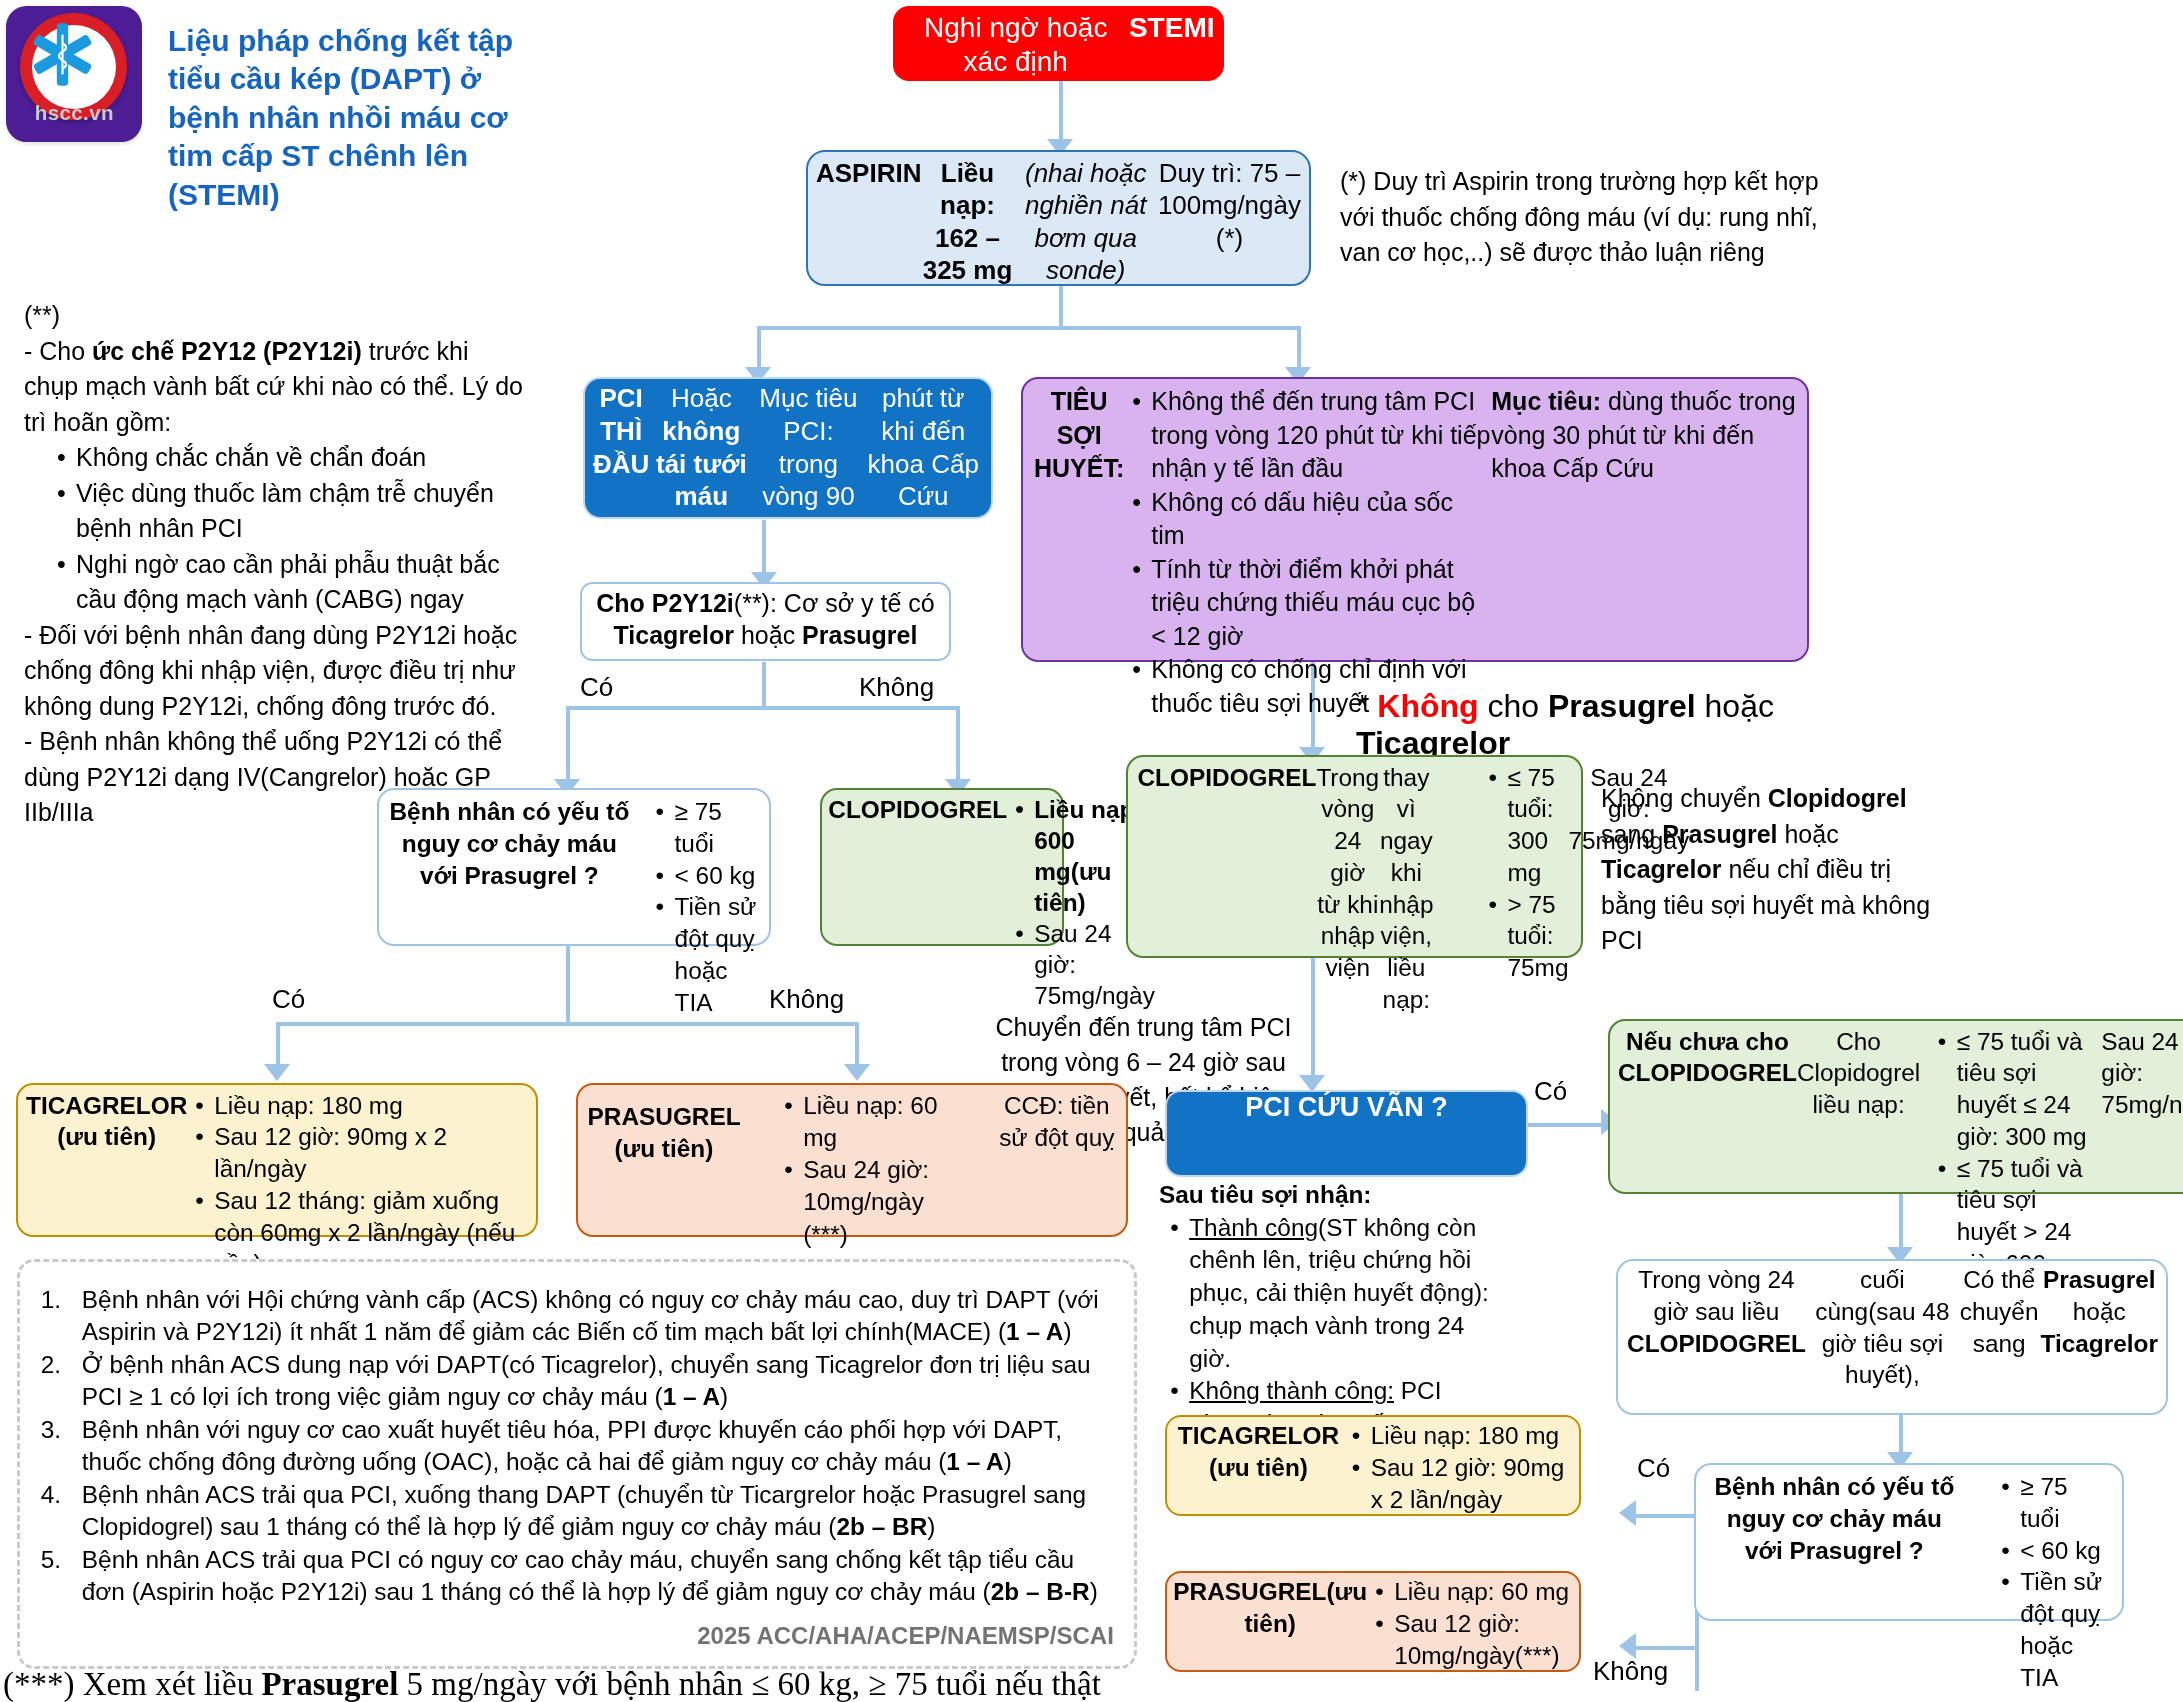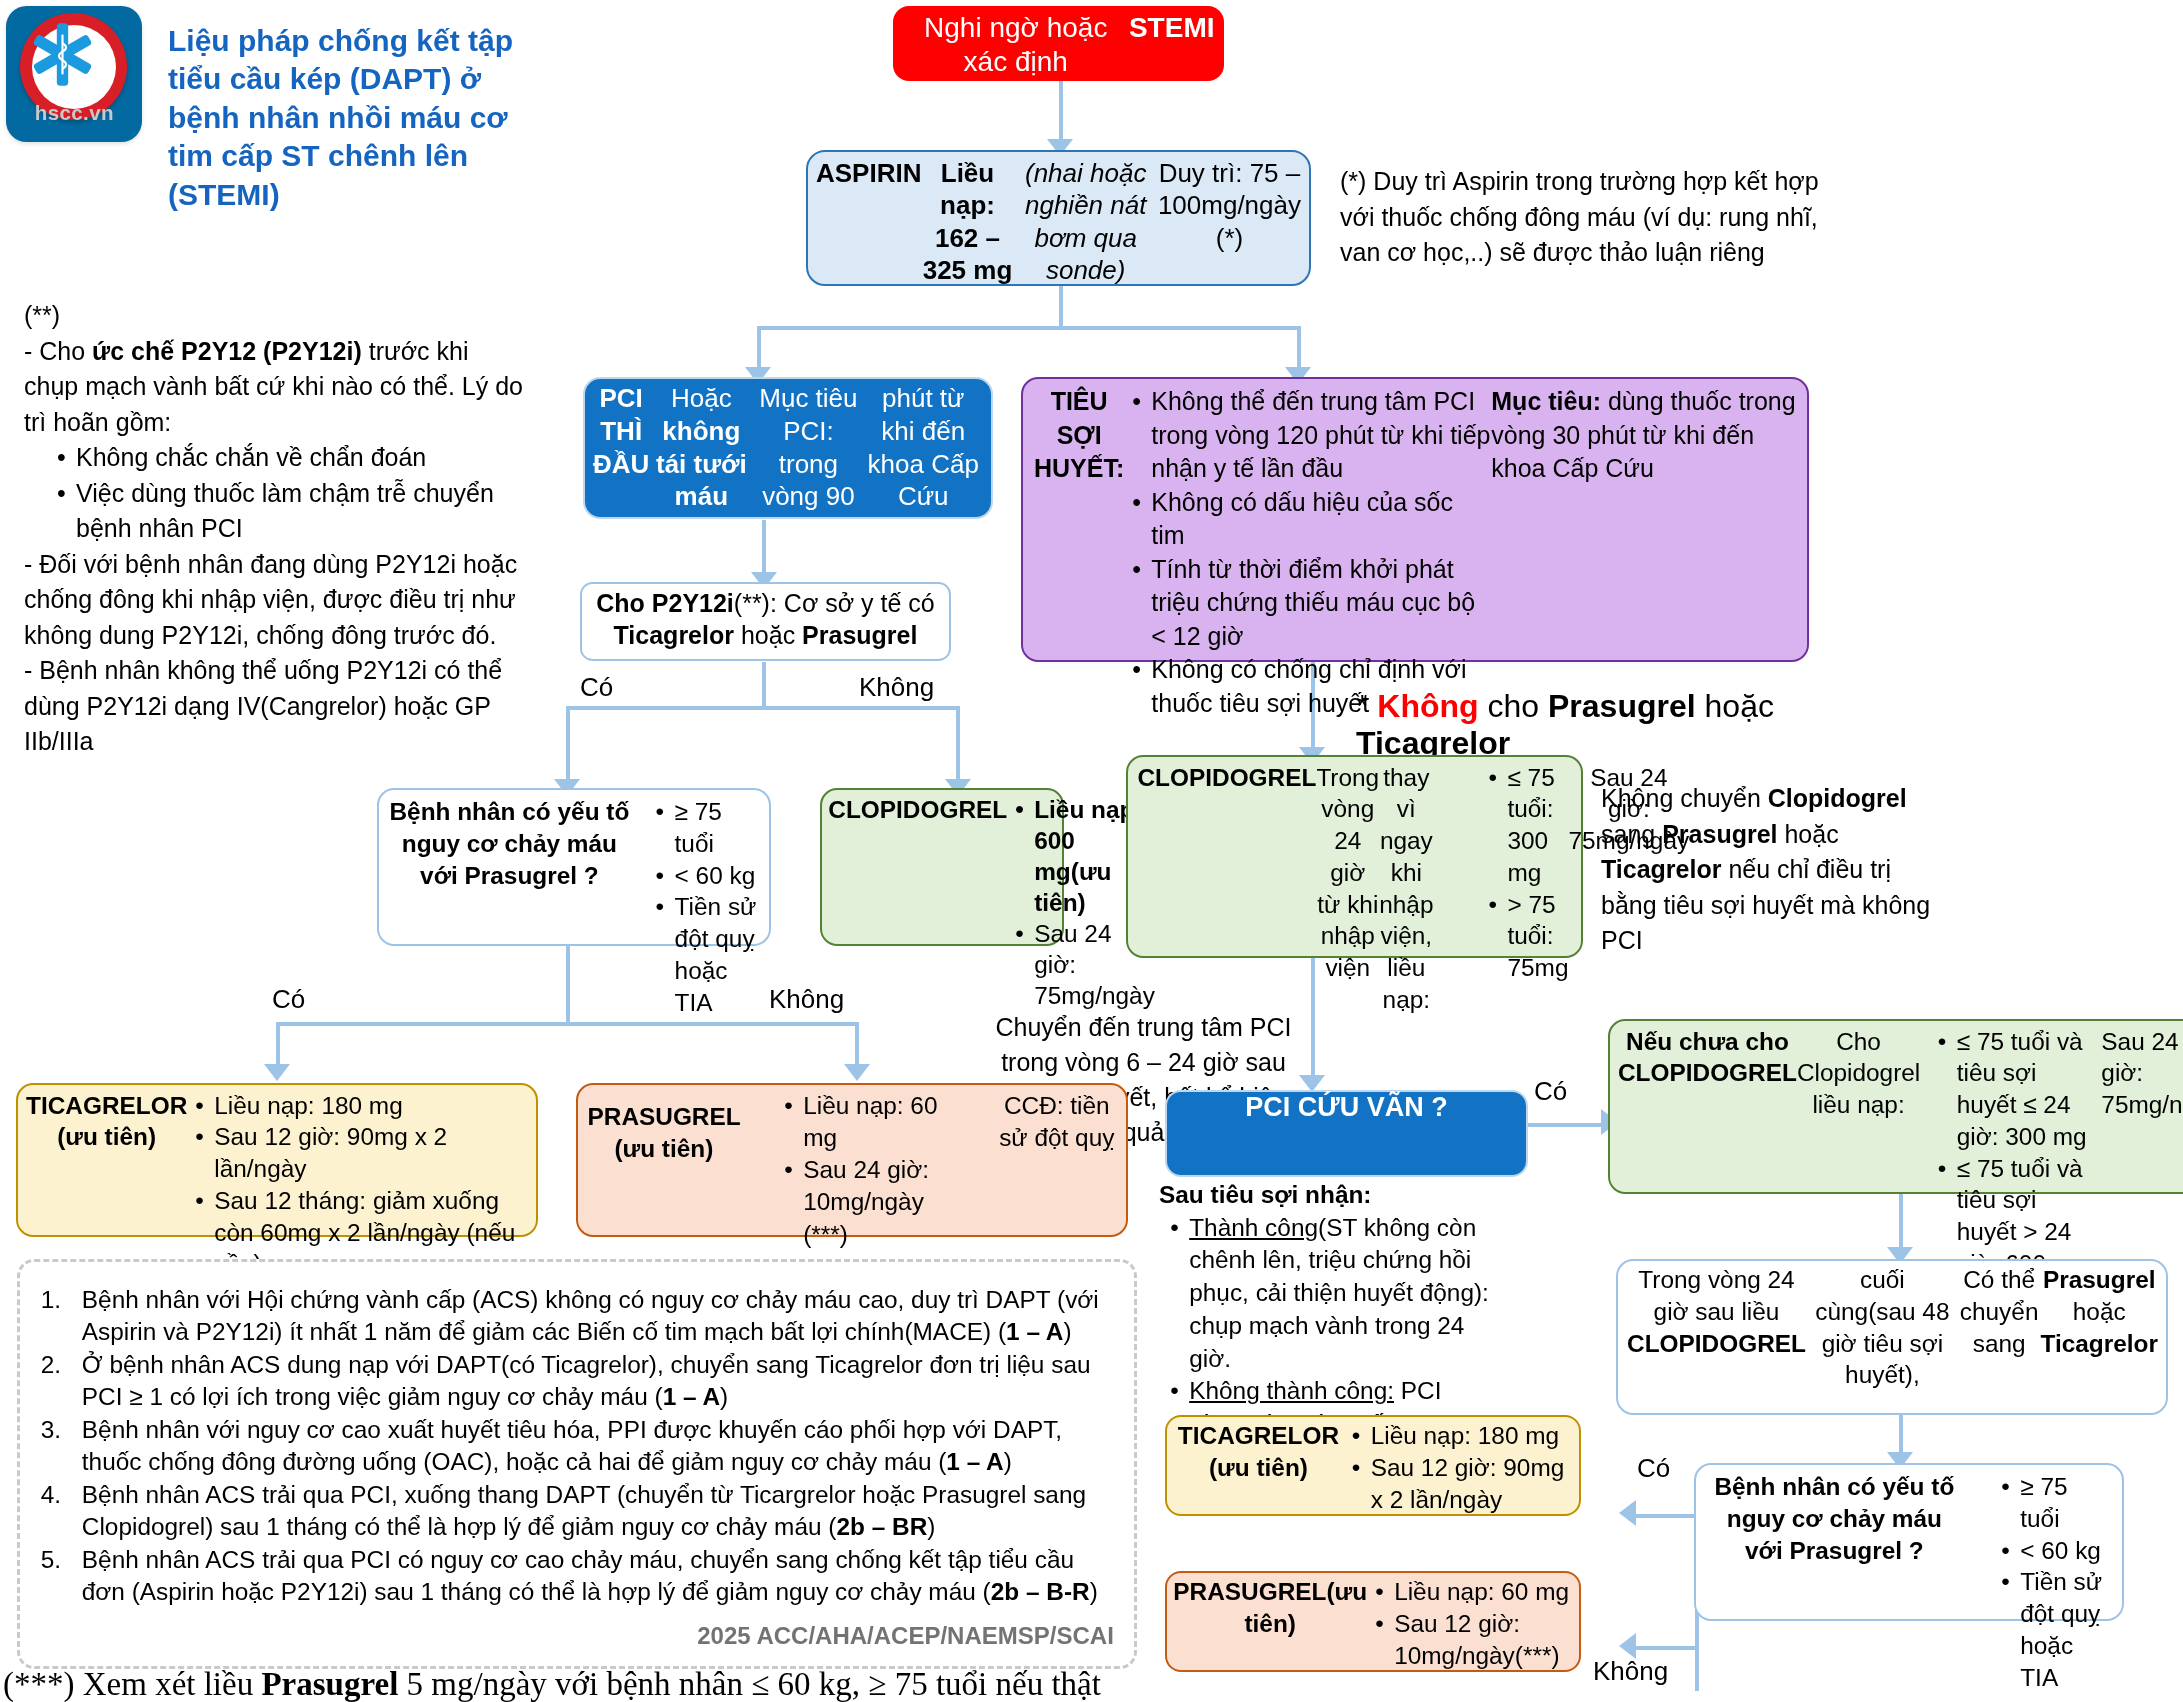--- a/index.html
+++ b/index.html
@@ -15,21 +15,21 @@
   ul.bl>li{position:relative;padding-left:27px;}
   ul.bl>li:before{content:"\2022";position:absolute;left:8px;top:0;}
   
   .ln{position:absolute;background:#9dc3e6;}
   .arrow{position:absolute;width:0;height:0;}
   .arrow-d{border-left:13.4px solid transparent;border-right:13.4px solid transparent;border-top:17.3px solid #9dc3e6;}
   .arrow-r{border-top:13.4px solid transparent;border-bottom:13.4px solid transparent;border-left:17.3px solid #9dc3e6;}
   .arrow-l{border-top:13.4px solid transparent;border-bottom:13.4px solid transparent;border-right:17.3px solid #9dc3e6;}
   .elabel{position:absolute;font-size:26px;color:#000;white-space:nowrap;}
   
-  .logo-wrap{position:absolute;left:6.3px;top:6.3px;width:136px;height:136px;border-radius:20.5px;background:#0369a1;box-shadow:0 1.6px 4px rgba(0,0,0,.12);}
+  .logo-wrap{position:absolute;left:6.3px;top:6.3px;width:136px;height:136px;border-radius:20.5px;background:#4c1d95;box-shadow:0 1.6px 4px rgba(0,0,0,.12);}
   .logo-circle{position:absolute;left:14px;top:6.3px;width:107px;height:107px;border-radius:50%;background:#d81f27;box-shadow:0 2.4px 4.7px rgba(0,0,0,.25);}
   .logo-inner{position:absolute;left:12px;top:12px;width:84px;height:84px;border-radius:50%;background:#ffffff;}
   .logo-star{position:absolute;left:6.3px;top:6.3px;width:71px;height:71px;}
   .logo-text{position:absolute;left:0;top:95px;width:136px;text-align:center;font-size:20.5px;color:#c9c9c9;font-weight:600;letter-spacing:0.4px;}
 </style>
 </head>
 <body>
 
 <div id="canvas">
 
@@ -124,20 +124,21 @@
   </div>
 
   <div class="abs" style="left:1340px;top:164px;width:489px;font-size:25px;line-height:1.42;">(*) Duy trì Aspirin trong trường hợp kết hợp với thuốc chống đông máu (ví dụ: rung nhĩ, van cơ học,..) sẽ được thảo luận riêng</div>
 
   <div class="abs" style="left:24px;top:298px;width:505px;font-size:25px;line-height:1.42;">
     <div>(**)</div>
     <div><span>- Cho </span><span class="b">ức chế P2Y12 (P2Y12i)</span><span> trước khi chụp mạch vành bất cứ khi nào có thể. Lý do trì hoãn gồm:</span></div>
     <ul class="bl" style="margin-left:25px;">
       <li>Không chắc chắn về chẩn đoán</li>
       <li>Việc dùng thuốc làm chậm trễ chuyển bệnh nhân PCI</li>
+      <li>Nghi ngờ cao cần phải phẫu thuật bắc cầu động mạch vành (CABG) ngay</li>
     </ul>
     <div>- Đối với bệnh nhân đang dùng P2Y12i hoặc chống đông khi nhập viện, được điều trị như không dung P2Y12i, chống đông trước đó.</div>
     <div>- Bệnh nhân không thể uống P2Y12i có thể dùng P2Y12i dạng IV(Cangrelor) hoặc GP IIb/IIIa</div>
   </div>
 
   <div class="abs node c" style="left:583px;top:377px;width:410px;height:142px;background:#1272c4;border:2.4px solid #bdd7ee;border-radius:17.3px;color:#fff;font-size:26px;line-height:1.26;padding:3.2px 8px;">
     <div class="b">PCI THÌ ĐẦU</div>
     <div><span>Hoặc </span><span class="b">không tái tưới máu</span></div>
     <div>Mục tiêu PCI: trong vòng 90</div>
     <div>phút từ khi đến khoa Cấp Cứu</div>

